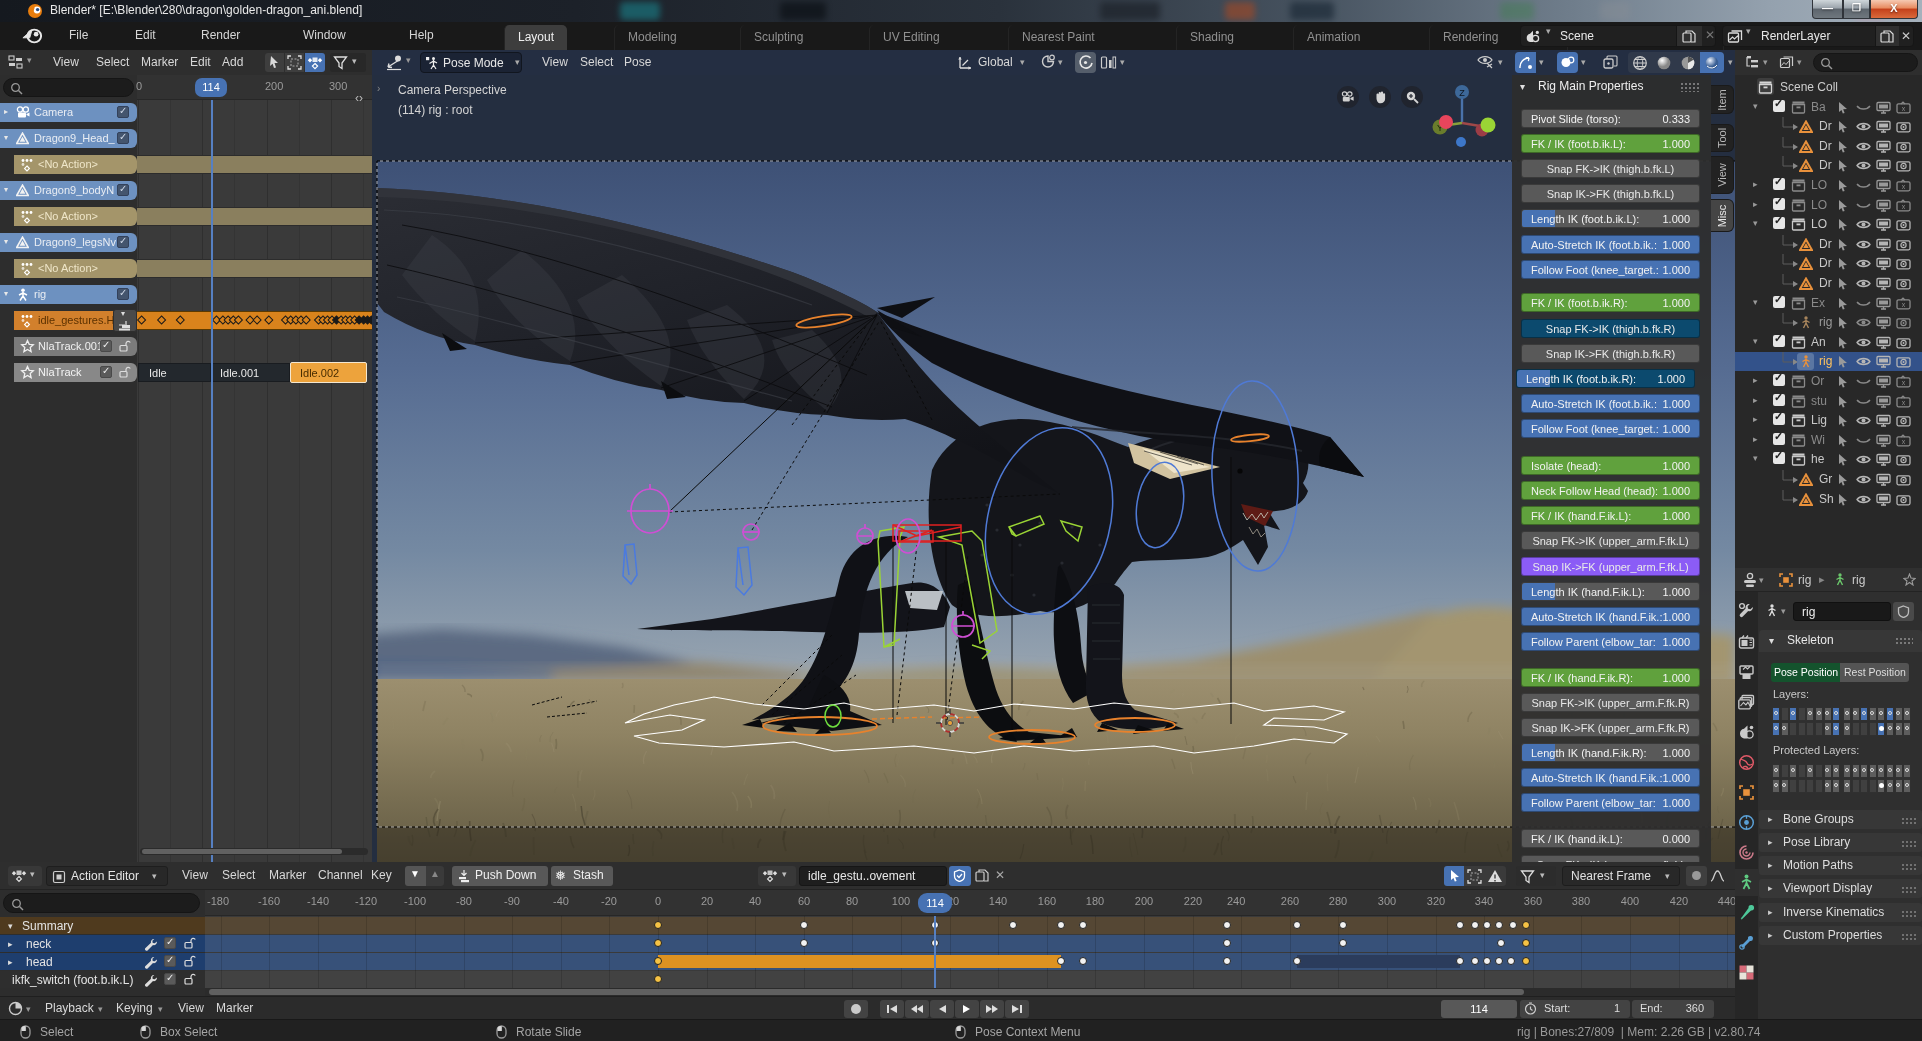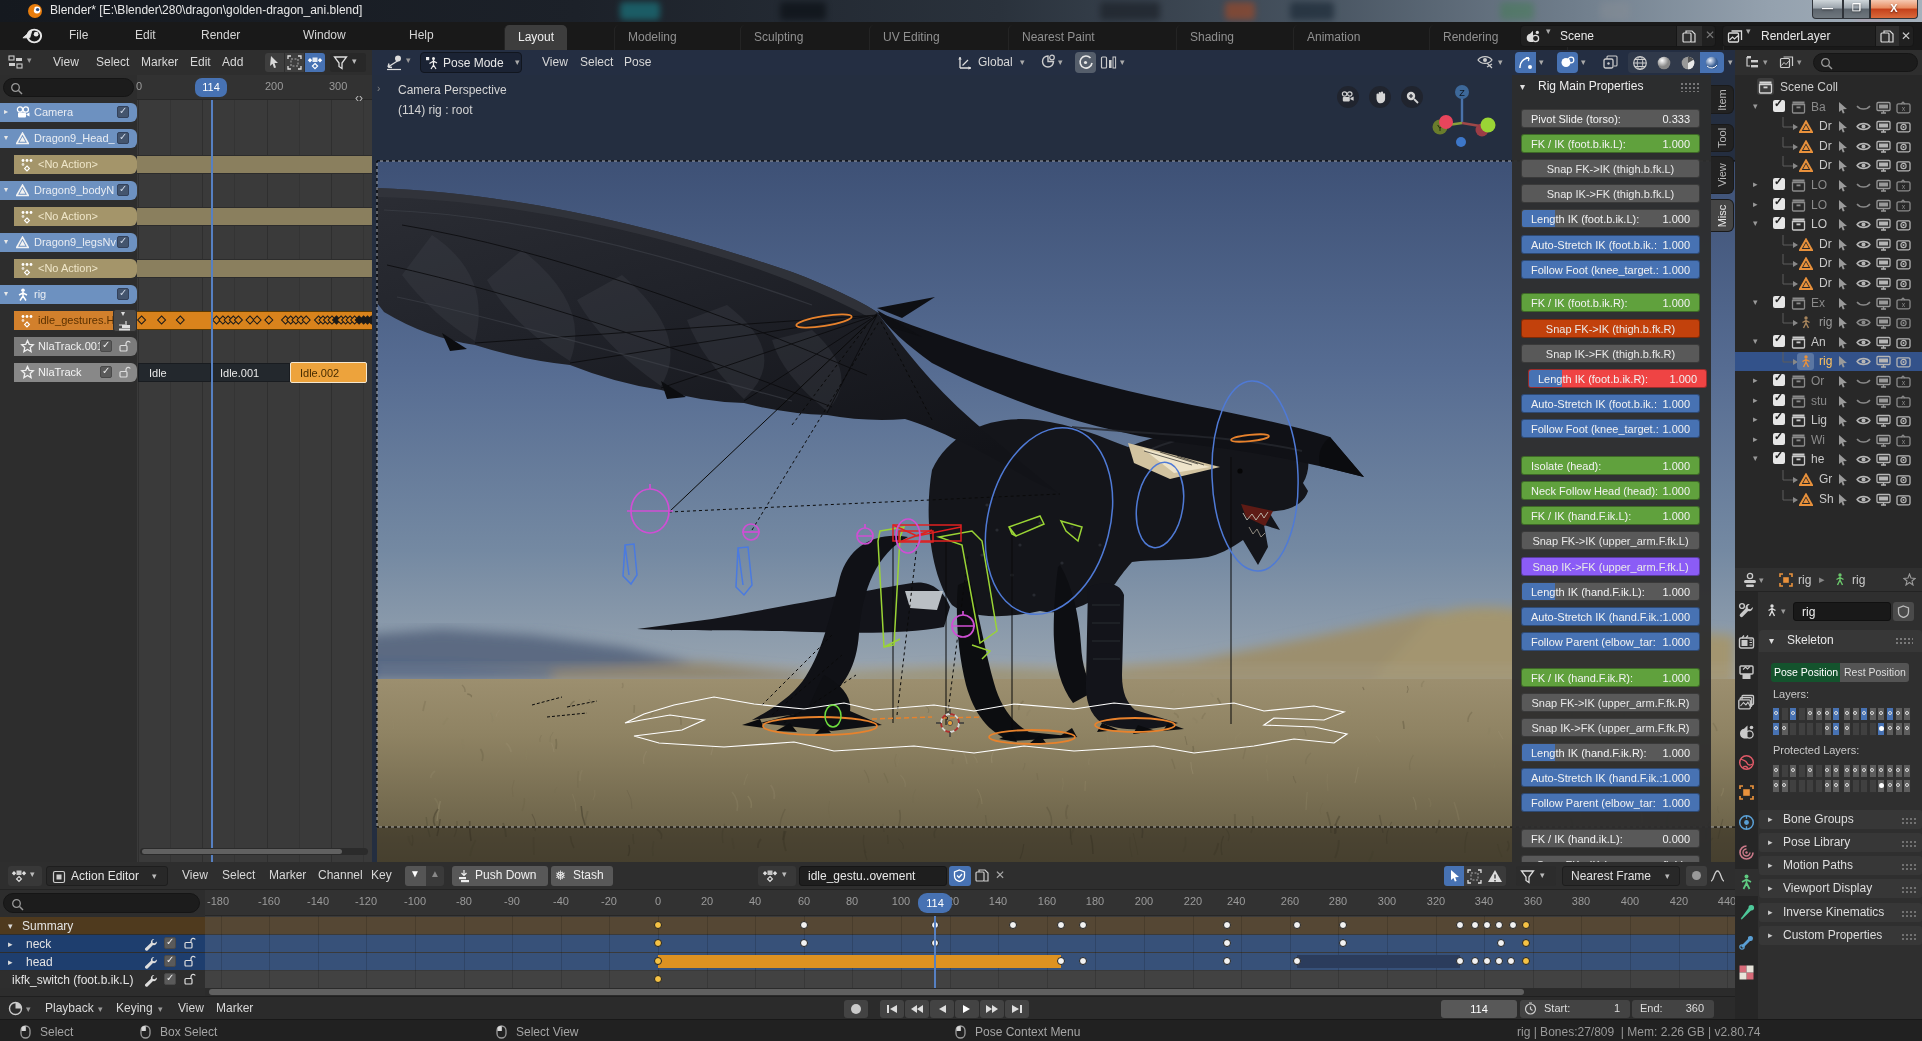--- a/index.html
+++ b/index.html
@@ -945,27 +945,27 @@
         <div class="abs" style="right:9px;top:3px;font-size:11px;color:#f2f2f2">1.000</div>
       </div>
 <div class="abs" style="left:9px;top:185px;width:179px;height:19px;background:#4772b3;border-radius:3px;border:1px solid rgba(0,0,0,.35);overflow:hidden">
         <div class="abs" style="left:9px;top:3px;font-size:11px;color:#f2f2f2;white-space:nowrap">Follow Foot (knee_target.:</div>
         <div class="abs" style="right:9px;top:3px;font-size:11px;color:#f2f2f2">1.000</div>
       </div>
 <div class="abs" style="left:9px;top:218px;width:179px;height:19px;background:#60a13d;border-radius:3px;border:1px solid rgba(0,0,0,.35);overflow:hidden">
         <div class="abs" style="left:9px;top:3px;font-size:11px;color:#f2f2f2;white-space:nowrap">FK / IK (foot.b.ik.R):</div>
         <div class="abs" style="right:9px;top:3px;font-size:11px;color:#f2f2f2">1.000</div>
       </div>
-<div class="abs" style="left:9px;top:244px;width:179px;height:19px;background:#c2410c;border-radius:3px;border:1px solid rgba(0,0,0,.35);overflow:hidden">
+<div class="abs" style="left:9px;top:244px;width:179px;height:19px;background:#0c4a6e;border-radius:3px;border:1px solid rgba(0,0,0,.35);overflow:hidden">
         <div class="abs" style="left:0;top:3px;width:100%;text-align:center;font-size:11px;color:#e9e9e9">Snap FK-&gt;IK (thigh.b.fk.R)</div>
       </div>
 <div class="abs" style="left:9px;top:269px;width:179px;height:19px;background:#595959;border-radius:3px;border:1px solid rgba(0,0,0,.35);overflow:hidden">
         <div class="abs" style="left:0;top:3px;width:100%;text-align:center;font-size:11px;color:#e9e9e9">Snap IK-&gt;FK (thigh.b.fk.R)</div>
       </div>
-<div class="abs" style="left:16px;top:294px;width:179px;height:19px;background:#ef4444;border-radius:3px;border:1px solid rgba(0,0,0,.35);overflow:hidden">
+<div class="abs" style="left:4px;top:294px;width:179px;height:19px;background:#0c4a6e;border-radius:3px;border:1px solid rgba(0,0,0,.35);overflow:hidden">
         <div class="abs" style="left:0;top:0;width:33px;height:19px;background:#4772b3;border-radius:3px 0 0 3px"></div>
         <div class="abs" style="left:9px;top:3px;font-size:11px;color:#f2f2f2;white-space:nowrap">Length IK (foot.b.ik.R):</div>
         <div class="abs" style="right:9px;top:3px;font-size:11px;color:#f2f2f2">1.000</div>
       </div>
 <div class="abs" style="left:9px;top:319px;width:179px;height:19px;background:#4772b3;border-radius:3px;border:1px solid rgba(0,0,0,.35);overflow:hidden">
         <div class="abs" style="left:9px;top:3px;font-size:11px;color:#f2f2f2;white-space:nowrap">Auto-Stretch IK (foot.b.ik.:</div>
         <div class="abs" style="right:9px;top:3px;font-size:11px;color:#f2f2f2">1.000</div>
       </div>
 <div class="abs" style="left:9px;top:344px;width:179px;height:19px;background:#4772b3;border-radius:3px;border:1px solid rgba(0,0,0,.35);overflow:hidden">
         <div class="abs" style="left:9px;top:3px;font-size:11px;color:#f2f2f2;white-space:nowrap">Follow Foot (knee_target.:</div>
@@ -2173,21 +2173,21 @@
         <rect x="1" y="1" width="9" height="12" rx="4.5" fill="none" stroke="#9a9a9a" stroke-width="1.3"></rect>
         <path d="M5.5 1 V6" stroke="#9a9a9a" stroke-width="1.1"></path>
         <path d="M1.5 2.5 A4.5 4.5 0 0 1 5.5 1.2 V6 H1.5 Z" fill="#d8d8d8"></path>
       </svg>
 <span class="abs" style="left:160px;top:5px;font-size:12px;color:#a5a5a5">Box Select</span>
 <svg class="abs" style="left:496px;top:5px" width="11" height="14" viewBox="0 0 11 14">
         <rect x="1" y="1" width="9" height="12" rx="4.5" fill="none" stroke="#9a9a9a" stroke-width="1.3"></rect>
         <path d="M5.5 1 V6" stroke="#9a9a9a" stroke-width="1.1"></path>
         <path d="M1.5 2.5 A4.5 4.5 0 0 1 5.5 1.2 V6 H1.5 Z" fill="#d8d8d8"></path>
       </svg>
-<span class="abs" style="left:516px;top:5px;font-size:12px;color:#a5a5a5">Select View</span>
+<span class="abs" style="left:516px;top:5px;font-size:12px;color:#a5a5a5">Rotate Slide</span>
 <svg class="abs" style="left:955px;top:5px" width="11" height="14" viewBox="0 0 11 14">
         <rect x="1" y="1" width="9" height="12" rx="4.5" fill="none" stroke="#9a9a9a" stroke-width="1.3"></rect>
         <path d="M5.5 1 V6" stroke="#9a9a9a" stroke-width="1.1"></path>
         <path d="M1.5 2.5 A4.5 4.5 0 0 1 5.5 1.2 V6 H1.5 Z" fill="#d8d8d8"></path>
       </svg>
 <span class="abs" style="left:975px;top:5px;font-size:12px;color:#a5a5a5">Pose Context Menu</span>
 <span class="abs" style="left:1517px;top:5px;font-size:12px;color:#9a9a9a">rig | Bones:27/809&nbsp;&nbsp;| Mem: 2.26 GB | v2.80.74</span>
 </div>
 
 </div>

